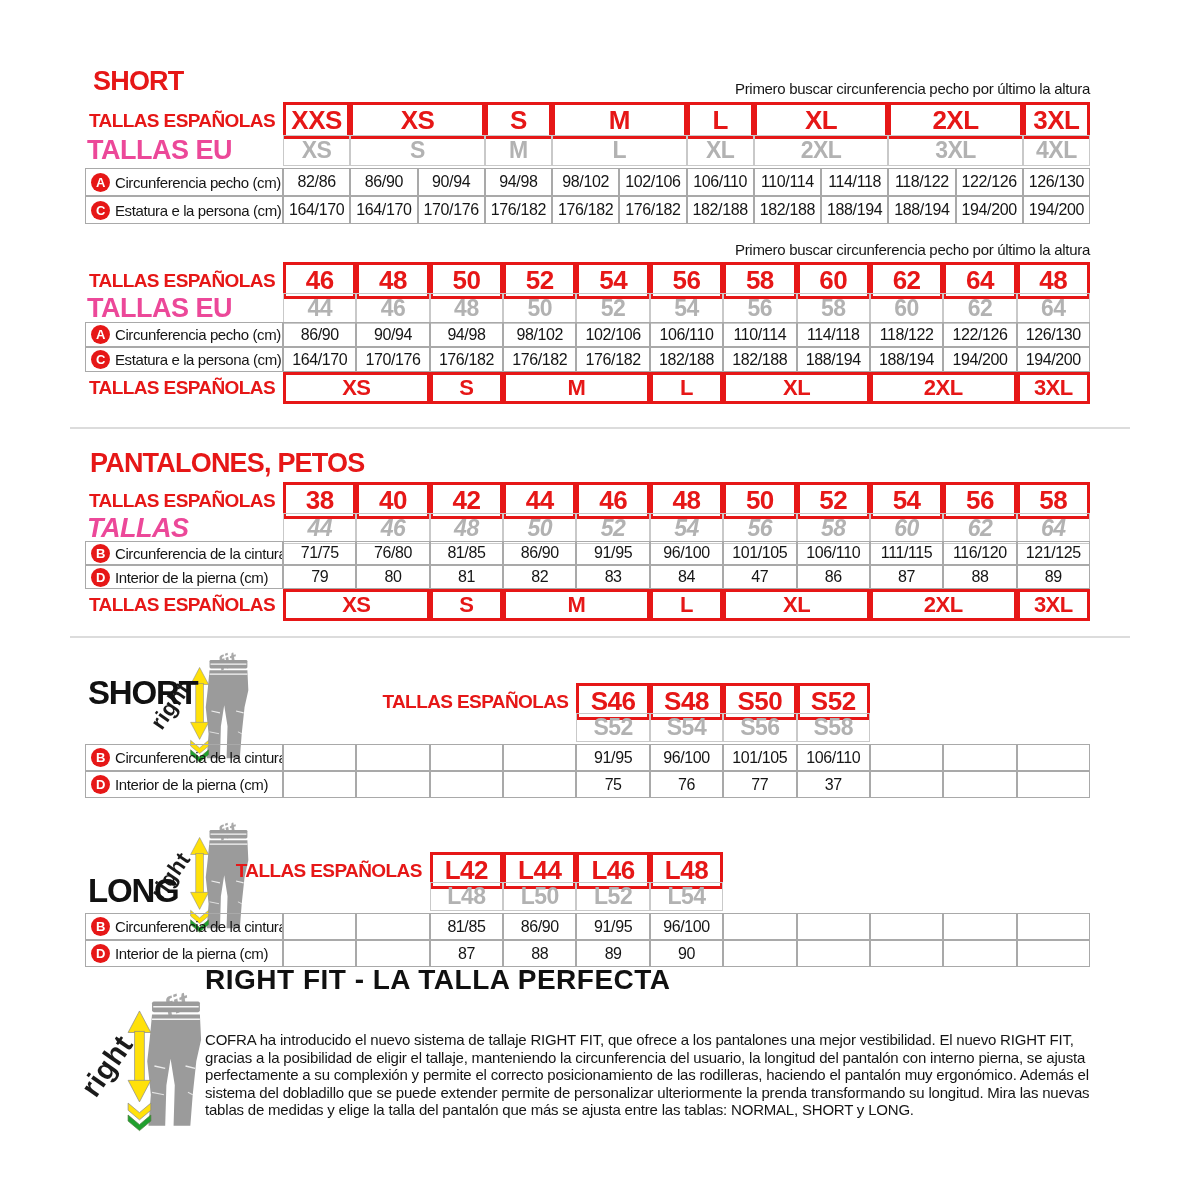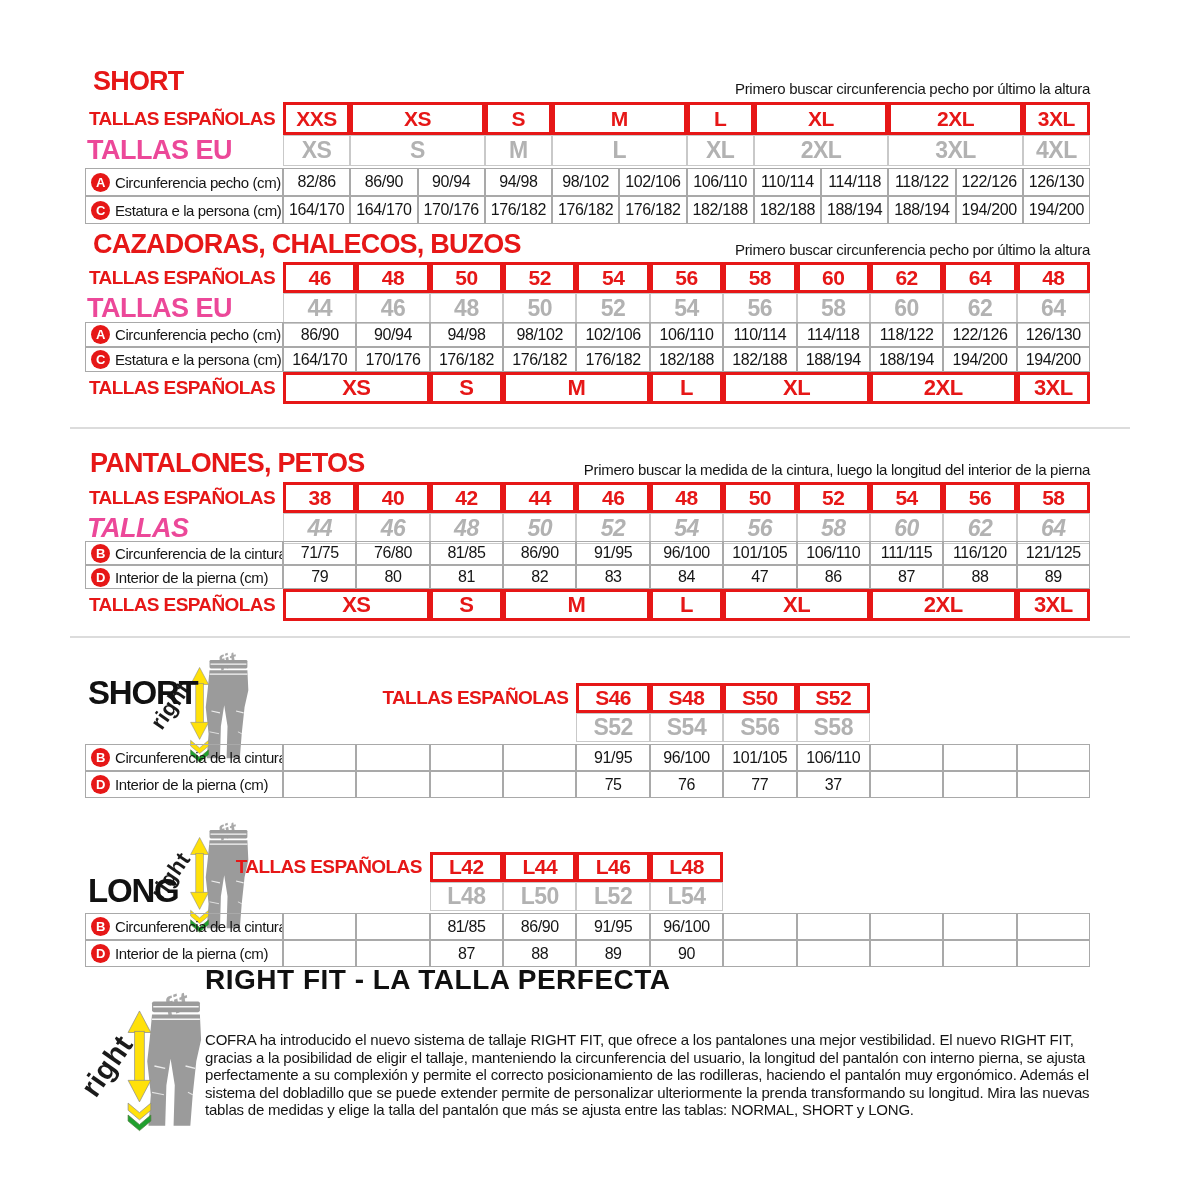--- a/index.html
+++ b/index.html
@@ -5,21 +5,21 @@
   *{margin:0;padding:0;box-sizing:border-box}
   html,body{background:#fff}
   body{width:1200px;height:1200px;font-family:"Liberation Sans",sans-serif;position:relative;overflow:hidden}
   .page{position:absolute;left:0;top:0;width:1200px;height:1200px;background:#fff}
   .sec-title{position:absolute;color:#e61717;font-weight:bold;font-size:27px;letter-spacing:-0.8px;white-space:nowrap}
   .note{position:absolute;right:110px;font-size:15px;color:#151515;letter-spacing:-0.3px;white-space:nowrap}
   .tbl{position:absolute;left:85px;width:1005px}
   .t-row{display:grid;width:100%}
   .lbl-red{color:#e61717;font-weight:bold;font-size:19px;display:flex;align-items:center;justify-content:flex-end;padding-right:8px;letter-spacing:-0.6px;white-space:nowrap}
   .lbl-gray{color:#ec4899;font-weight:bold;font-size:27px;display:flex;align-items:center;letter-spacing:-0.5px;padding-left:2px}
-  .red-box{border:3px solid #e61717;color:#e61717;font-weight:bold;font-size:21px;display:flex;align-items:center;justify-content:center;background:#fff;letter-spacing:-0.5px}
+  .red-box{border:3px solid #e61717;color:#e61717;font-weight:bold;font-size:26px;display:flex;align-items:center;justify-content:center;background:#fff;letter-spacing:-0.5px}
   .red-box.grp{font-size:22px}
   .gray-cell{border:1px solid #c9c9c9;color:#b2b2b2;font-weight:bold;font-size:23px;display:flex;align-items:center;justify-content:center;letter-spacing:-0.5px}
   .data-cell{border:1px solid #a9a9a9;font-size:16px;color:#151515;display:flex;align-items:center;justify-content:center;letter-spacing:-0.4px}
   .lbl-data{border:1px solid #a9a9a9;display:flex;align-items:center;gap:5px;padding-left:5px;font-size:15px;color:#151515;letter-spacing:-0.4px;white-space:nowrap;overflow:hidden}
   .circ{width:19px;height:19px;border-radius:50%;background:#e61717;color:#fff;font-weight:bold;font-size:13px;display:inline-flex;align-items:center;justify-content:center;flex:none}
   .blank{border:none}
   .gap2{margin-top:2px}
   .divider{position:absolute;left:70px;width:1060px;height:2px;background:#dcdcdc}
   .big-label{position:absolute;font-weight:bold;color:#111;font-size:33px;letter-spacing:-1.2px}
   .logo{position:absolute}
@@ -90,21 +90,20 @@
         <div class="data-cell">176/182</div>
         <div class="data-cell">182/188</div>
         <div class="data-cell">182/188</div>
         <div class="data-cell">188/194</div>
         <div class="data-cell">188/194</div>
         <div class="data-cell">194/200</div>
         <div class="data-cell">194/200</div>
       </div>
     </div>
 
-  <div class="sec-title" style="left:93px;top:229px">CAZADORAS, CHALECOS, BUZOS</div>
   <div class="note" style="top:241px">Primero buscar circunferencia pecho por último la altura</div>
   <div class="tbl" id="tbl-cazadoras" style="top:262px">
       <div class="t-row" style="grid-template-columns: 198px repeat(11, 1fr); height: 31px;">
         <div class="lbl-red">TALLAS ESPAÑOLAS</div>
         <div class="red-box">46</div>
         <div class="red-box">48</div>
         <div class="red-box">50</div>
         <div class="red-box">52</div>
         <div class="red-box">54</div>
         <div class="red-box">56</div>
@@ -170,21 +169,20 @@
         <div class="red-box grp">L</div>
         <div class="red-box grp" style="grid-column: span 2;">XL</div>
         <div class="red-box grp" style="grid-column: span 2;">2XL</div>
         <div class="red-box grp">3XL</div>
       </div>
     </div>
 
   <div class="divider" style="top:427px"></div>
 
   <div class="sec-title" style="left:90px;top:448px">PANTALONES, PETOS</div>
-  <div class="note" style="top:461px">Primero buscar la medida de la cintura, luego la longitud del interior de la pierna</div>
   <div class="tbl" id="tbl-pantalones" style="top:482px">
       <div class="t-row" style="grid-template-columns: 198px repeat(11, 1fr); height: 31px;">
         <div class="lbl-red">TALLAS ESPAÑOLAS</div>
         <div class="red-box">38</div>
         <div class="red-box">40</div>
         <div class="red-box">42</div>
         <div class="red-box">44</div>
         <div class="red-box">46</div>
         <div class="red-box">48</div>
         <div class="red-box">50</div>

